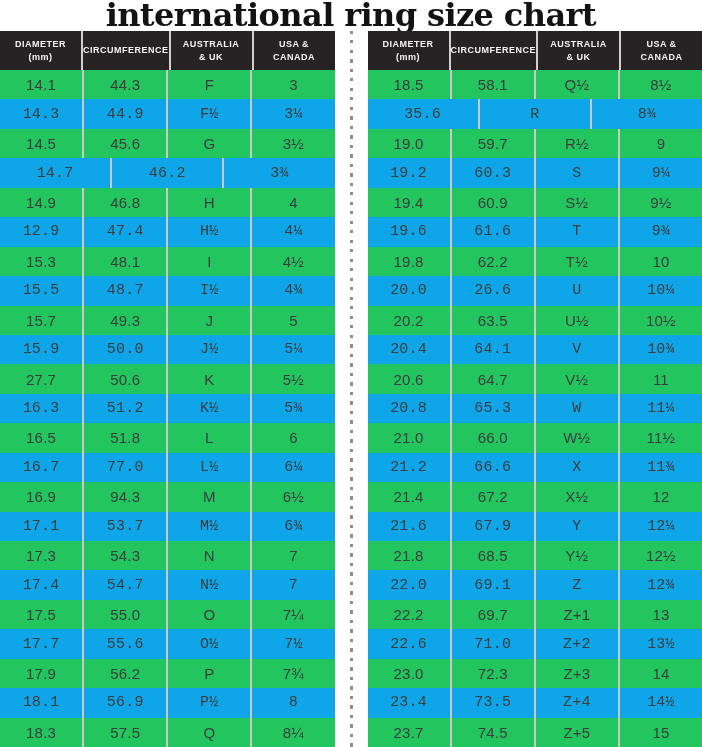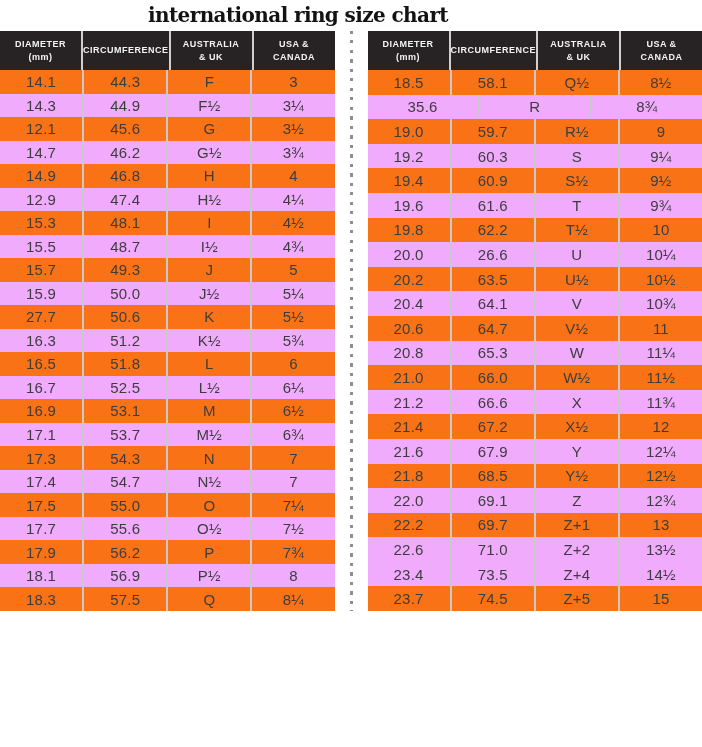--- a/index.html
+++ b/index.html
@@ -14,31 +14,31 @@
   }
   
   .title-wrap {
     width: 596px;
     height: 31px;
     overflow: visible;
   }
   .title {
     font-family: "DejaVu Serif", serif;
     font-weight: 800;
-    font-size: 20px;
+    font-size: 32px;
     line-height: 31px;
     letter-spacing: -0.6px;
     color: #131313;
-    text-align: center;
+    text-align: right;
     white-space: nowrap;
   }
   
   .tables {
     display: flex;
-    height: 580px;
+    height: 716px;
     align-items: stretch;
   }
   .ringtable {
     flex: 1 1 0;
     display: flex;
     flex-direction: column;
   }
   .thead {
     display: flex;
     height: 39px;
@@ -59,23 +59,23 @@
   }
   .th + .th { border-left: 2px solid #cfcfcf; }
   .tbody {
     flex: 1 1 auto;
     display: flex;
     flex-direction: column;
   }
   .row {
     flex: 1 1 0;
     display: flex;
-    background: #f97316;
-  }
-  .row.alt { background: #f0abfc; }
+    background: #22c55e;
+  }
+  .row.alt { background: #0ea5e9; font-family: Liberation Mono, monospace; }
   .cell {
     flex: 1 1 0;
     display: flex;
     align-items: center;
     justify-content: center;
     font-size: 15px;
     color: #3d3d3d;
     letter-spacing: 0.2px;
   }
   .cell + .cell { border-left: 2px solid #c9c9c9; }
@@ -135,30 +135,29 @@
           </div>
 
           <div class="row alt">
             <div class="cell">14.3</div>
             <div class="cell">44.9</div>
             <div class="cell">F½</div>
             <div class="cell">3¼</div>
           </div>
 
           <div class="row">
-            <div class="cell">12.1</div>
+            <div class="cell">14.5</div>
             <div class="cell">45.6</div>
             <div class="cell">G</div>
             <div class="cell">3½</div>
           </div>
 
           <div class="row alt">
             <div class="cell">14.7</div>
             <div class="cell">46.2</div>
-            <div class="cell">G½</div>
             <div class="cell">3¾</div>
           </div>
 
           <div class="row">
             <div class="cell">14.9</div>
             <div class="cell">46.8</div>
             <div class="cell">H</div>
             <div class="cell">4</div>
           </div>
 
@@ -213,28 +212,28 @@
 
           <div class="row">
             <div class="cell">16.5</div>
             <div class="cell">51.8</div>
             <div class="cell">L</div>
             <div class="cell">6</div>
           </div>
 
           <div class="row alt">
             <div class="cell">16.7</div>
-            <div class="cell">52.5</div>
+            <div class="cell">77.0</div>
             <div class="cell">L½</div>
             <div class="cell">6¼</div>
           </div>
 
           <div class="row">
             <div class="cell">16.9</div>
-            <div class="cell">53.1</div>
+            <div class="cell">94.3</div>
             <div class="cell">M</div>
             <div class="cell">6½</div>
           </div>
 
           <div class="row alt">
             <div class="cell">17.1</div>
             <div class="cell">53.7</div>
             <div class="cell">M½</div>
             <div class="cell">6¾</div>
           </div>
@@ -447,20 +446,26 @@
             <div class="cell">13</div>
           </div>
 
           <div class="row alt">
             <div class="cell">22.6</div>
             <div class="cell">71.0</div>
             <div class="cell">Z+2</div>
             <div class="cell">13½</div>
           </div>
 
+          <div class="row">
+            <div class="cell">23.0</div>
+            <div class="cell">72.3</div>
+            <div class="cell">Z+3</div>
+            <div class="cell">14</div>
+          </div>
 
           <div class="row alt">
             <div class="cell">23.4</div>
             <div class="cell">73.5</div>
             <div class="cell">Z+4</div>
             <div class="cell">14½</div>
           </div>
 
           <div class="row">
             <div class="cell">23.7</div>

